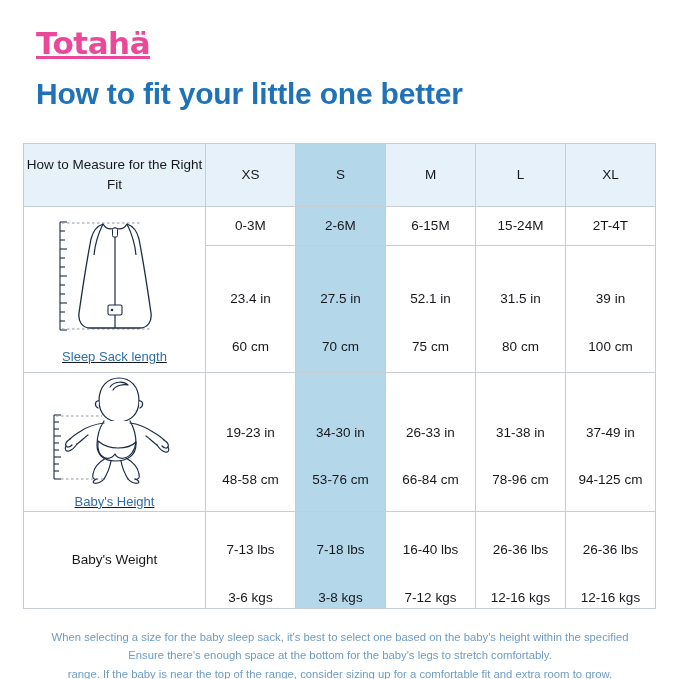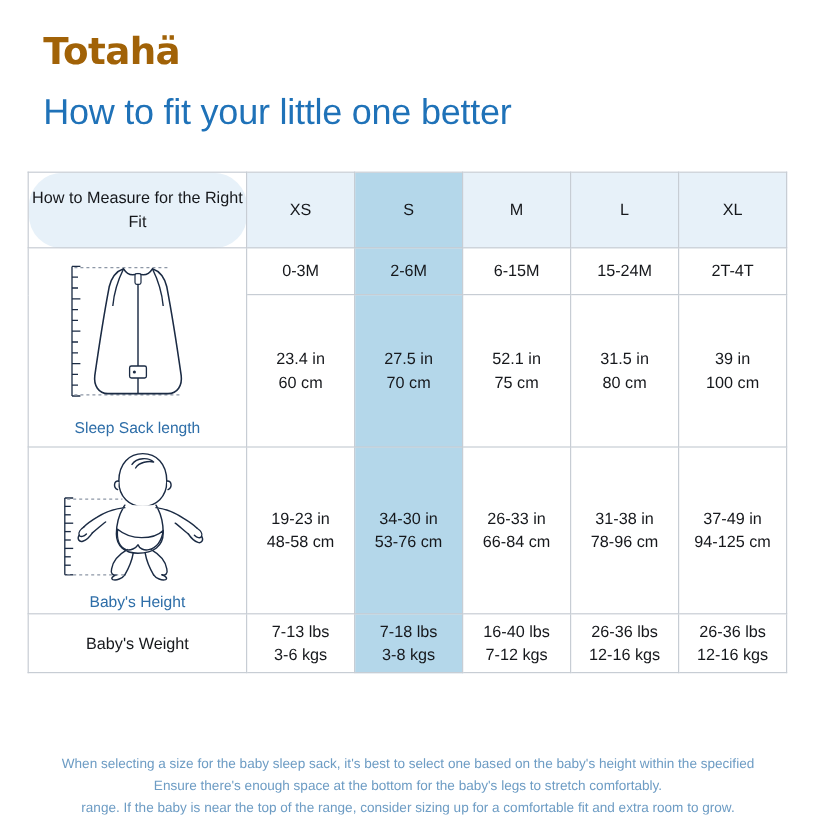--- a/index.html
+++ b/index.html
@@ -20,33 +20,34 @@
     box-sizing: border-box;
   }
 
   
   .brand {
     position: absolute;
     left: 36px;
     top: 28px;
     font-size: 31px;
     font-weight: 700;
-    color: #a16207;
+    color: #ec4899;
     letter-spacing: -0.5px;
     line-height: 1;
     font-family: "DejaVu Sans", sans-serif;
+    text-decoration: underline;
   }
 
   
   .headline {
     position: absolute;
     left: 36px;
     top: 76px;
     font-size: 30px;
-    font-weight: 400;
+    font-weight: 700;
     color: #1f72b8;
     letter-spacing: -0.2px;
     line-height: 1.2;
     white-space: nowrap;
   }
 
   
   .chart {
     position: absolute;
     left: 23px;
@@ -69,21 +70,20 @@
   .col-size  { width: 90px; }
 
   
   .hdr-cell {
     background: #e7f1f9;
     height: 62px;
     font-size: 14px;
     font-weight: 600;
     color: #16181c;
     padding: 0 10px;
-    border-radius: 28px;
   }
   .hdr-size {
     background: #e7f1f9;
     height: 62px;
     font-size: 20px;
     font-weight: 500;
     color: #16181c;
   }
   .hdr-size.sel {
     background: #b4d7ea;
@@ -95,33 +95,34 @@
     padding: 6px 2px;
   }
   .cell.sel {
     background: #b4d7ea;
   }
   .row-age td { height: 38px; }
   .row-len td { height: 126px; }
   .row-hgt td { height: 110px; }
   .row-wgt td { height: 48px; }
 
-  .val-line { display: block; white-space: nowrap; }
+  .val-line { display: block; white-space: nowrap; margin-top: 28px; }
 
   
   .illus-cell {
     background: #ffffff;
     padding: 6px 4px 8px 4px;
     vertical-align: middle;
   }
   .illus-wrap {
     display: flex;
     flex-direction: column;
     align-items: center;
     justify-content: center;
+    text-decoration: underline;
   }
   .illus-caption {
     margin-top: 2px;
     font-size: 13px;
     color: #2e6ea8;
     font-weight: 500;
     white-space: nowrap;
   }
   .label-only {
     background: #ffffff;

